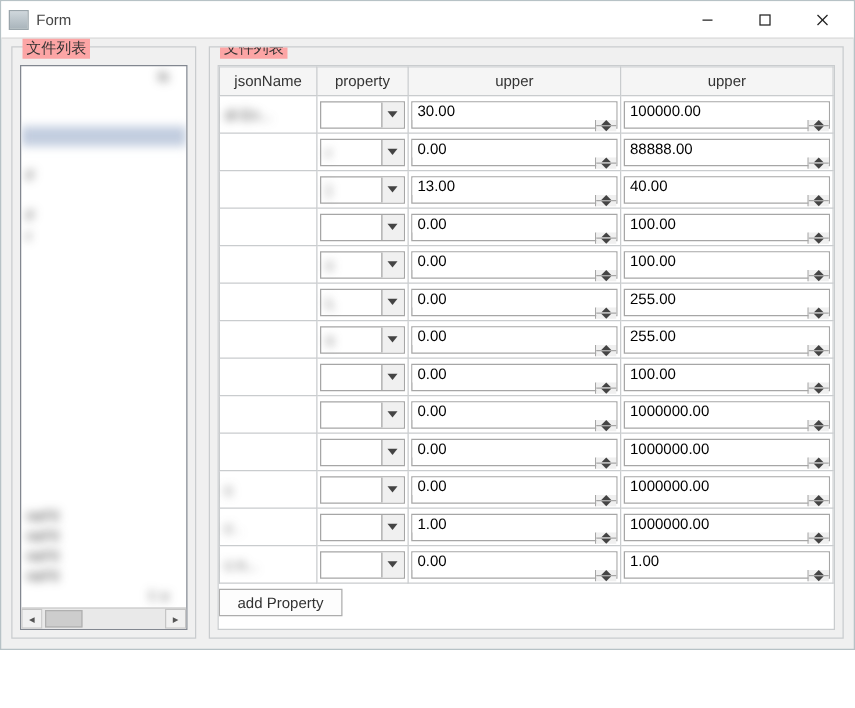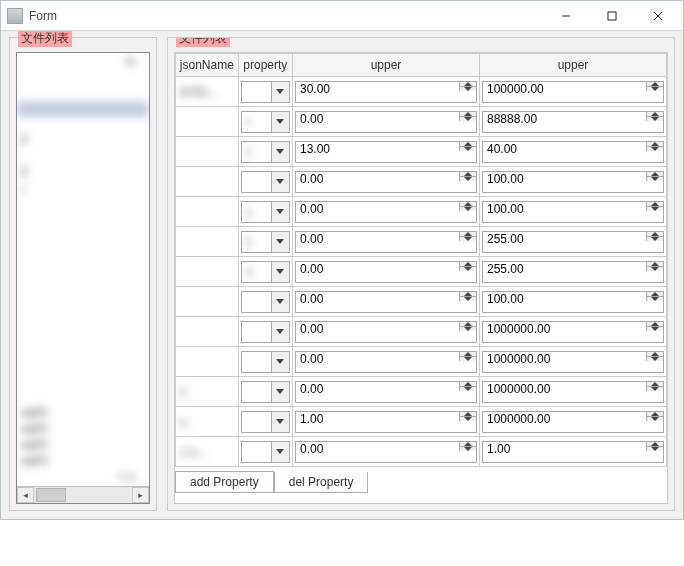--- a/index.html
+++ b/index.html
@@ -32,21 +32,21 @@
   table.params th { border:1px solid #c9ccce; background:#f5f5f5; font-weight:normal; color:#333; padding:4px 0; }
   table.params td { border:1px solid #c9ccce; padding:0; height:30px; vertical-align:middle; }
   .col-json { width:100px; }
   .col-prop { width:100px; }
   .col-lower { width:100px; }
   .col-upper { }
   .cell-json { padding:0 4px; color:#444; white-space:nowrap; overflow:hidden; filter: blur(4px); }
   .prop-combo { display:flex; align-items:stretch; height:22px; margin:2px; border:1px solid #a6a6a6; background:#fff; }
   .prop-combo .combo-text { flex:1; white-space:nowrap; overflow:hidden; padding:0 4px; line-height:20px; color:#444; filter: blur(4px); }
   .prop-combo .combo-btn { width:18px; display:flex; align-items:center; justify-content:center; background:#f0f0f0; border-left:1px solid #a6a6a6; }
-  .spin { display:flex; align-items:flex-start; height:22px; margin:2px; border:1px solid #a6a6a6; background:#fff; }
+  .spin { display:flex; align-items:flex-end; height:22px; margin:2px; border:1px solid #a6a6a6; background:#fff;flex-direction:column; }
   .spin input { flex:1; border:none; outline:none; padding:0 4px; font-size:12px; }
   .spin .spin-btns { width:17px; display:flex; flex-direction:column; border-left:1px solid #a6a6a6; }
   .spin .sp-b { flex:1; display:flex; align-items:center; justify-content:center; background:#f0f0f0; font-size:7px; line-height:1; }
   .spin .sp-b + .sp-b { border-top:1px solid #a6a6a6; }
 
   .table-footer-btns { display:flex; align-items:center; padding:4px 0; }
   .flat-btn { border:1px solid #adadad; background:#fdfdfd; padding:3px 14px; color:#333; cursor:default; }
   .flat-btn + .flat-btn { border-top:none; }
 
   .caret-down { width:0; height:0; border-left:4px solid transparent; border-right:4px solid transparent; border-top:5px solid #444; }
@@ -639,18 +639,17 @@
                         <span class="tri tri-down"></span>
                       </div>
       </div>
     </div>
                 </td>
               </tr>
             </tbody>
         </table>
         <div class="table-footer-btns">
           <div class="flat-btn">add Property</div>
-          <div class="flat-btn">del Property</div>
         </div>
       </div>
     </div>
   </div>
 </div>
 
 </body></html>

